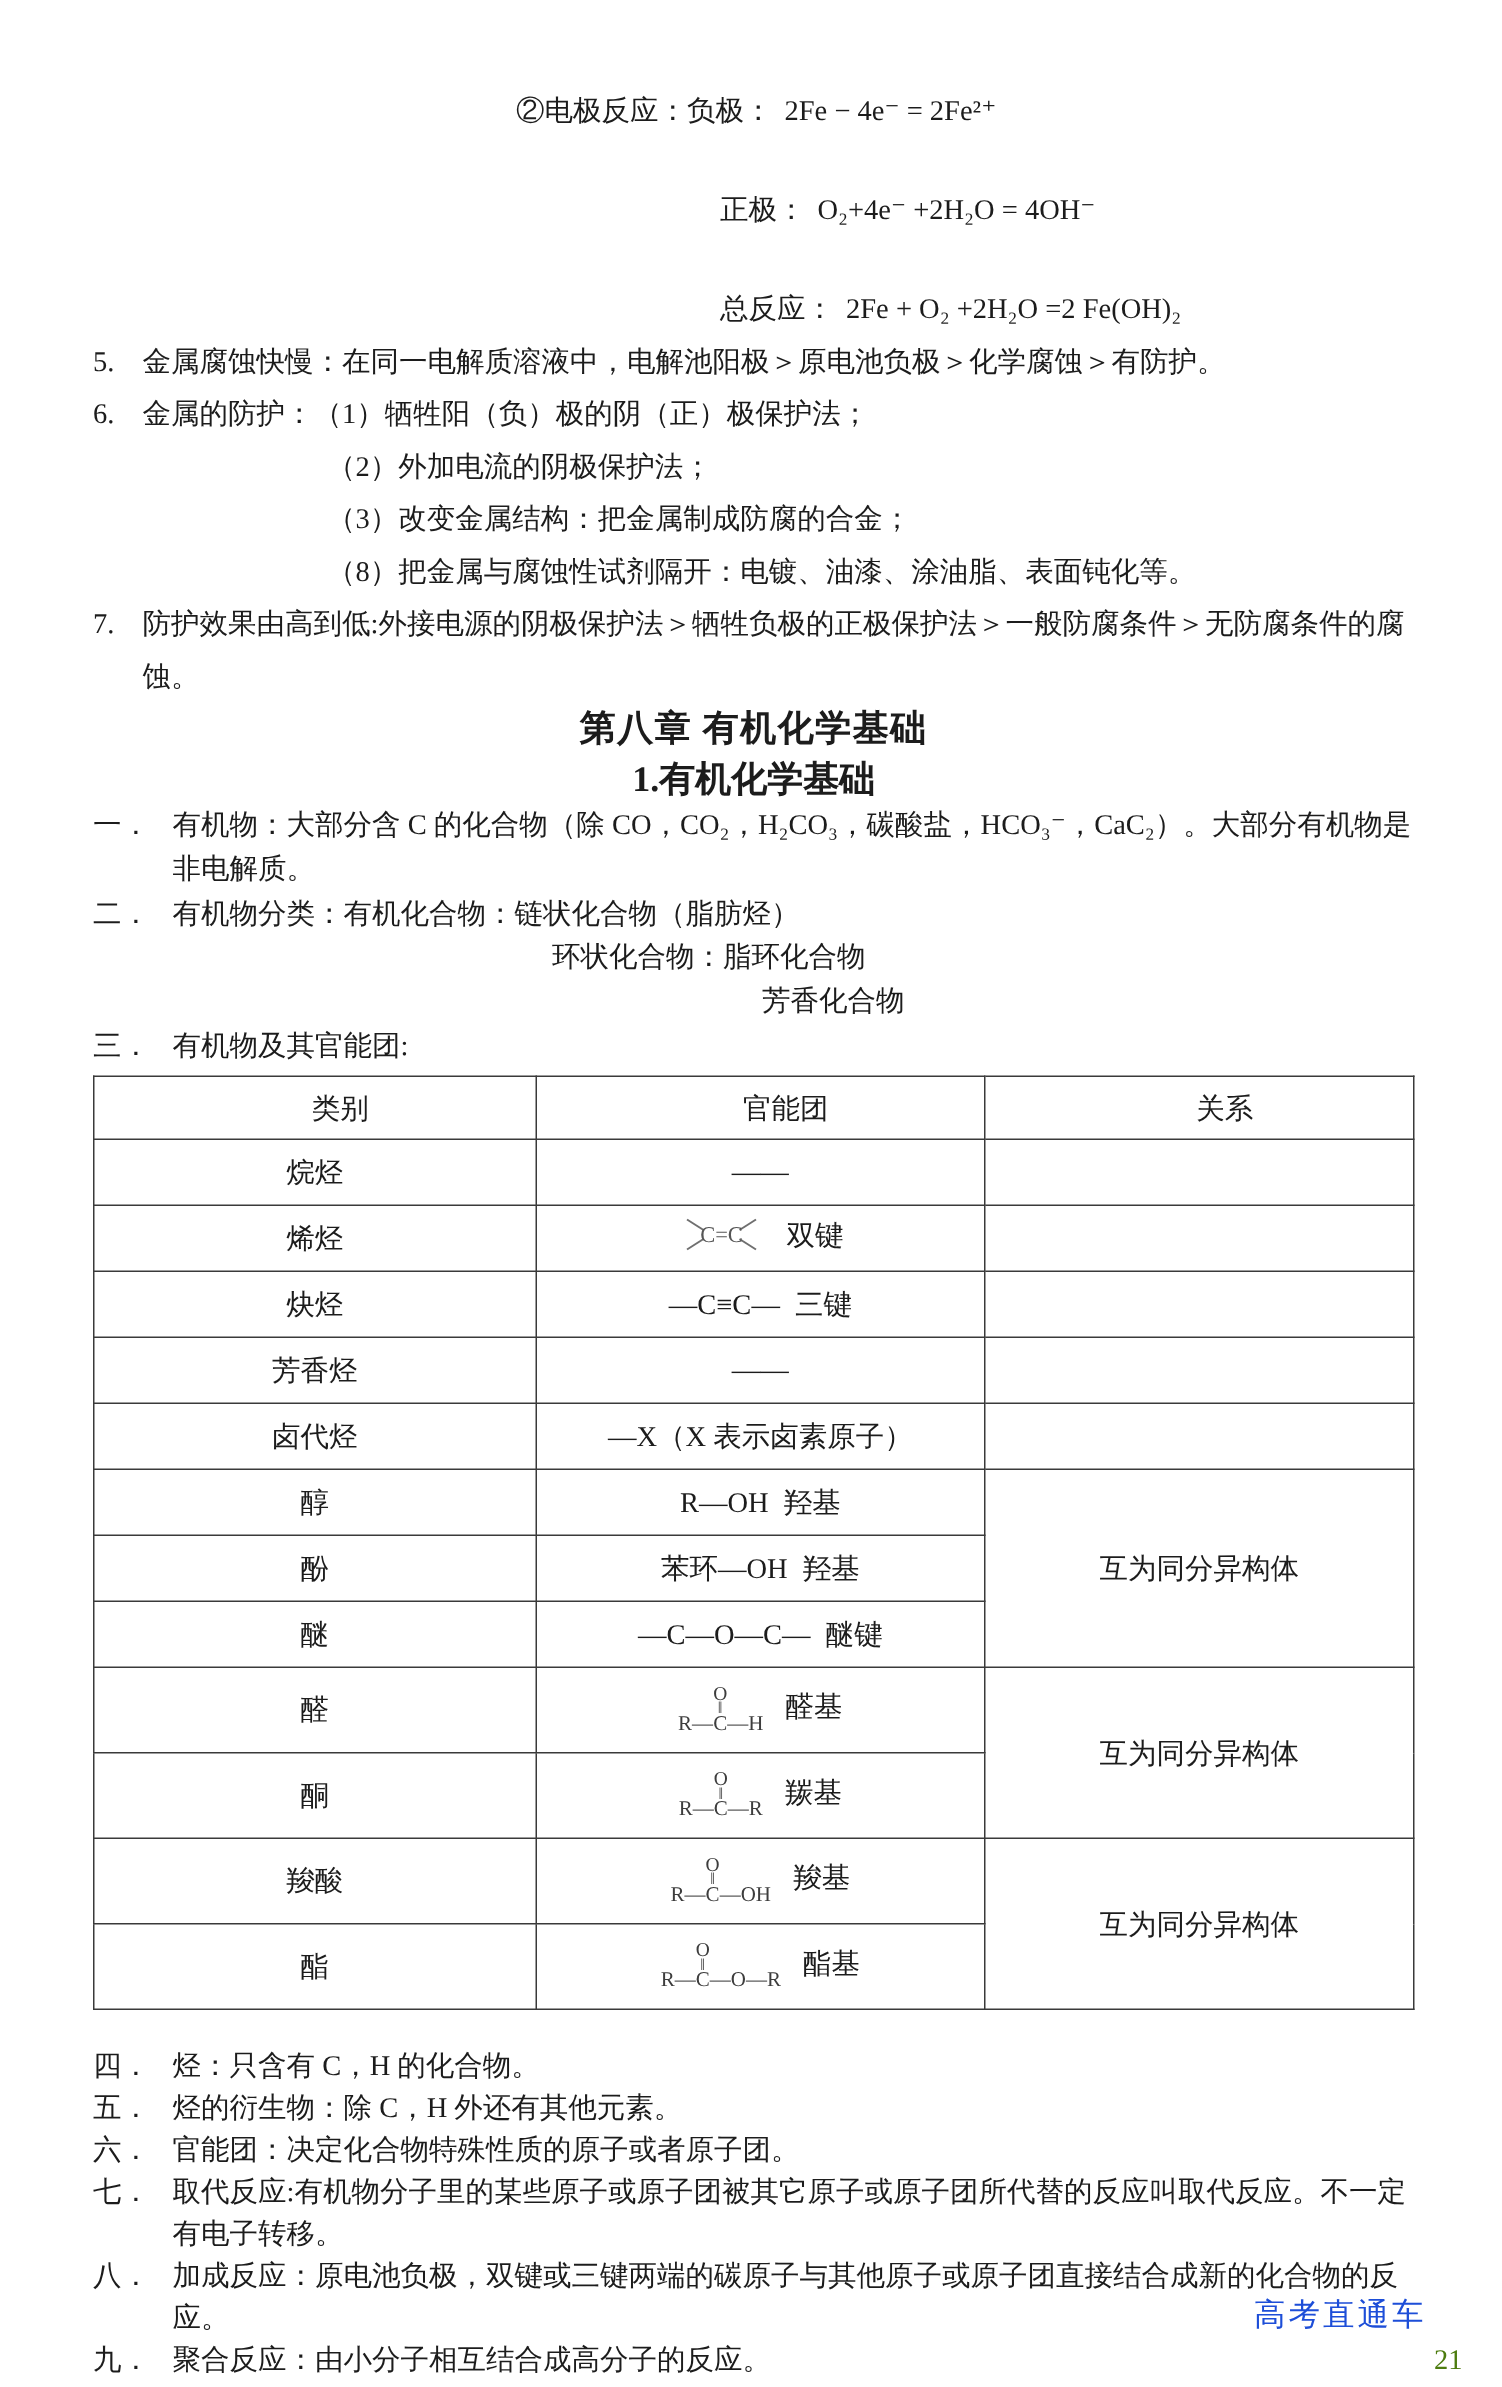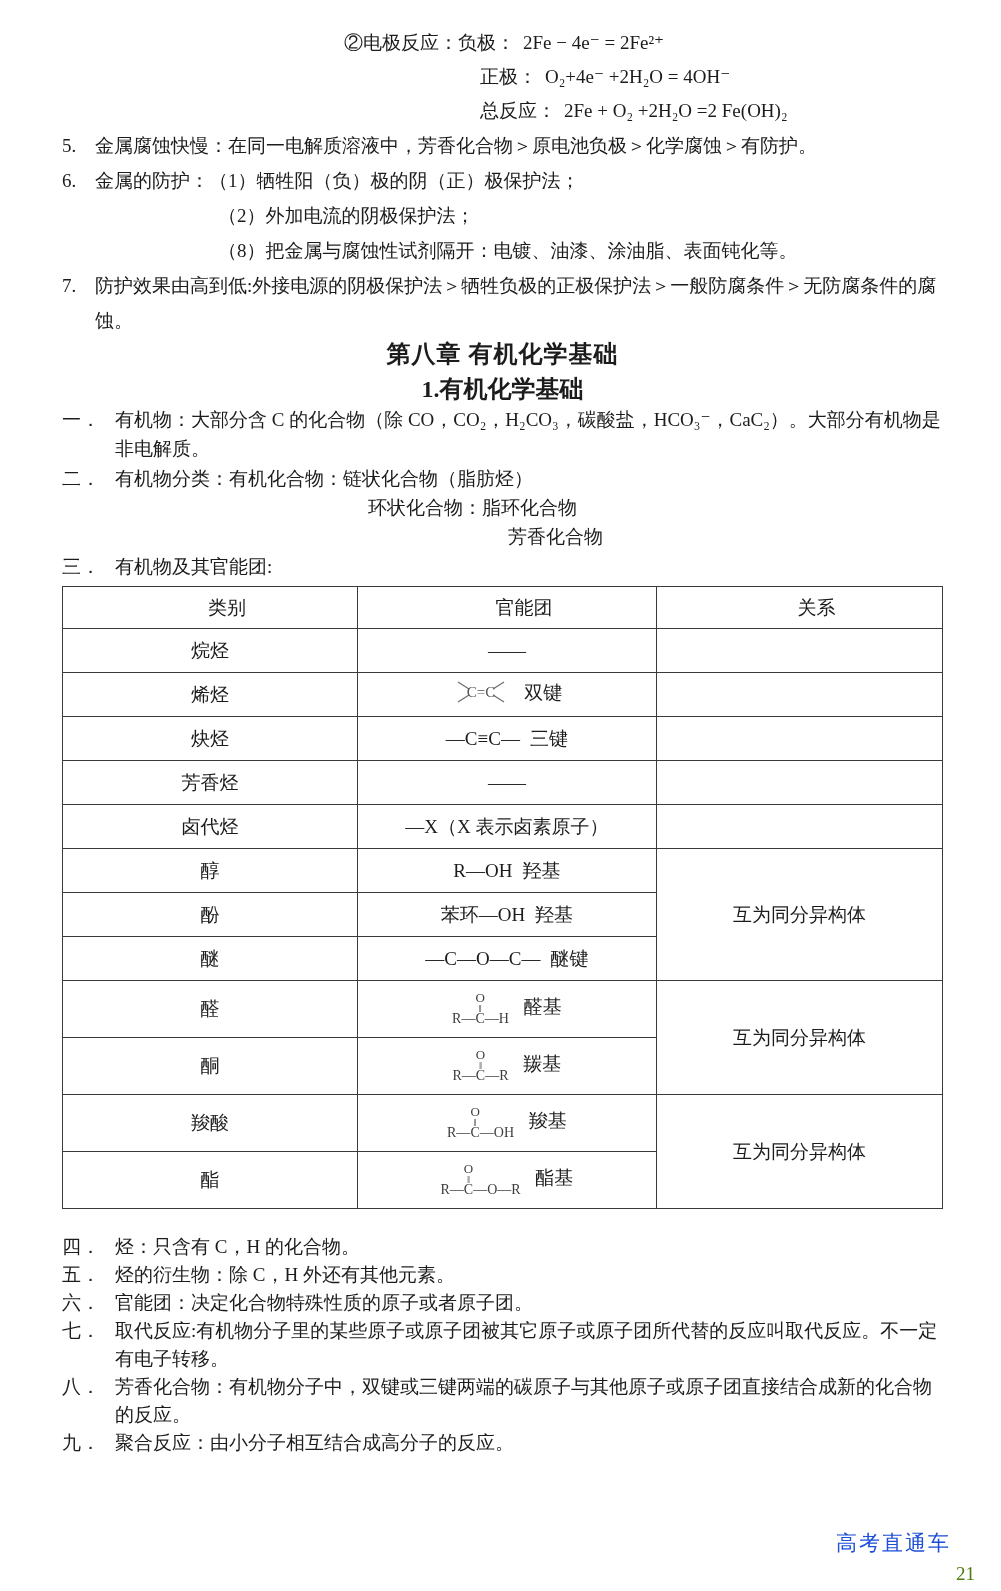--- a/index.html
+++ b/index.html
@@ -7,21 +7,21 @@
   body {
     width:1001px; height:1591px; position:relative; overflow:hidden;
     color:#1c1c1c;
     font-family:"Liberation Serif","DejaVu Serif",serif;
     font-size:19px;
   }
   .page { padding:26px 58px 0 62px; }
 
   
   .eq-block { margin-left:282px; }
-  .eq-line { line-height:34px; white-space:nowrap; }
+  .eq-line { line-height:34px; white-space:nowrap;margin-top:32px; }
   .eq-cont { margin-left:136px; }
   .eq-label { margin-right:8px; }
 
   
   .num-item { display:flex; line-height:35px; margin-top:0; }
   .num-item .n { flex:0 0 33px; }
   .num-item .txt { flex:1 1 auto; }
   .sub-line { margin-left:156px; line-height:35px; }
 
   
@@ -79,27 +79,28 @@
     <div class="eq-line eq-cont">
       <span class="eq-label">正极：</span><span>O₂+4e⁻ +2H₂O = 4OH⁻</span>
     </div>
     <div class="eq-line eq-cont">
       <span class="eq-label">总反应：</span><span>2Fe + O₂ +2H₂O =2 Fe(OH)₂</span>
     </div>
   </div>
 
   <div class="num-item">
     <span class="n">5.</span>
-    <span class="txt">金属腐蚀快慢：在同一电解质溶液中，芳香化合物＞原电池负极＞化学腐蚀＞有防护。</span>
+    <span class="txt">金属腐蚀快慢：在同一电解质溶液中，电解池阳极＞原电池负极＞化学腐蚀＞有防护。</span>
   </div>
   <div class="num-item">
     <span class="n">6.</span>
     <span class="txt">金属的防护：（1）牺牲阳（负）极的阴（正）极保护法；</span>
   </div>
   <div class="sub-line">（2）外加电流的阴极保护法；</div>
+  <div class="sub-line">（3）改变金属结构：把金属制成防腐的合金；</div>
   <div class="sub-line">（8）把金属与腐蚀性试剂隔开：电镀、油漆、涂油脂、表面钝化等。</div>
   <div class="num-item">
     <span class="n">7.</span>
     <span class="txt">防护效果由高到低:外接电源的阴极保护法＞牺牲负极的正极保护法＞一般防腐条件＞无防腐条件的腐蚀。</span>
   </div>
 
   <div class="chapter-title">第八章 有机化学基础</div>
   <div class="chapter-sub">1.有机化学基础</div>
 
   <div class="org-item">
@@ -267,21 +268,21 @@
     <div class="org-item">
       <span class="n">六．</span>
       <span class="txt">官能团：决定化合物特殊性质的原子或者原子团。</span>
     </div>
     <div class="org-item">
       <span class="n">七．</span>
       <span class="txt">取代反应:有机物分子里的某些原子或原子团被其它原子或原子团所代替的反应叫取代反应。不一定有电子转移。</span>
     </div>
     <div class="org-item">
       <span class="n">八．</span>
-      <span class="txt">芳香化合物：有机物分子中，双键或三键两端的碳原子与其他原子或原子团直接结合成新的化合物的反应。</span>
+      <span class="txt">加成反应：原电池负极，双键或三键两端的碳原子与其他原子或原子团直接结合成新的化合物的反应。</span>
     </div>
     <div class="org-item">
       <span class="n">九．</span>
       <span class="txt">聚合反应：由小分子相互结合成高分子的反应。</span>
     </div>
   </div>
 
 </div>
 
 <div class="watermark">高考直通车</div>

